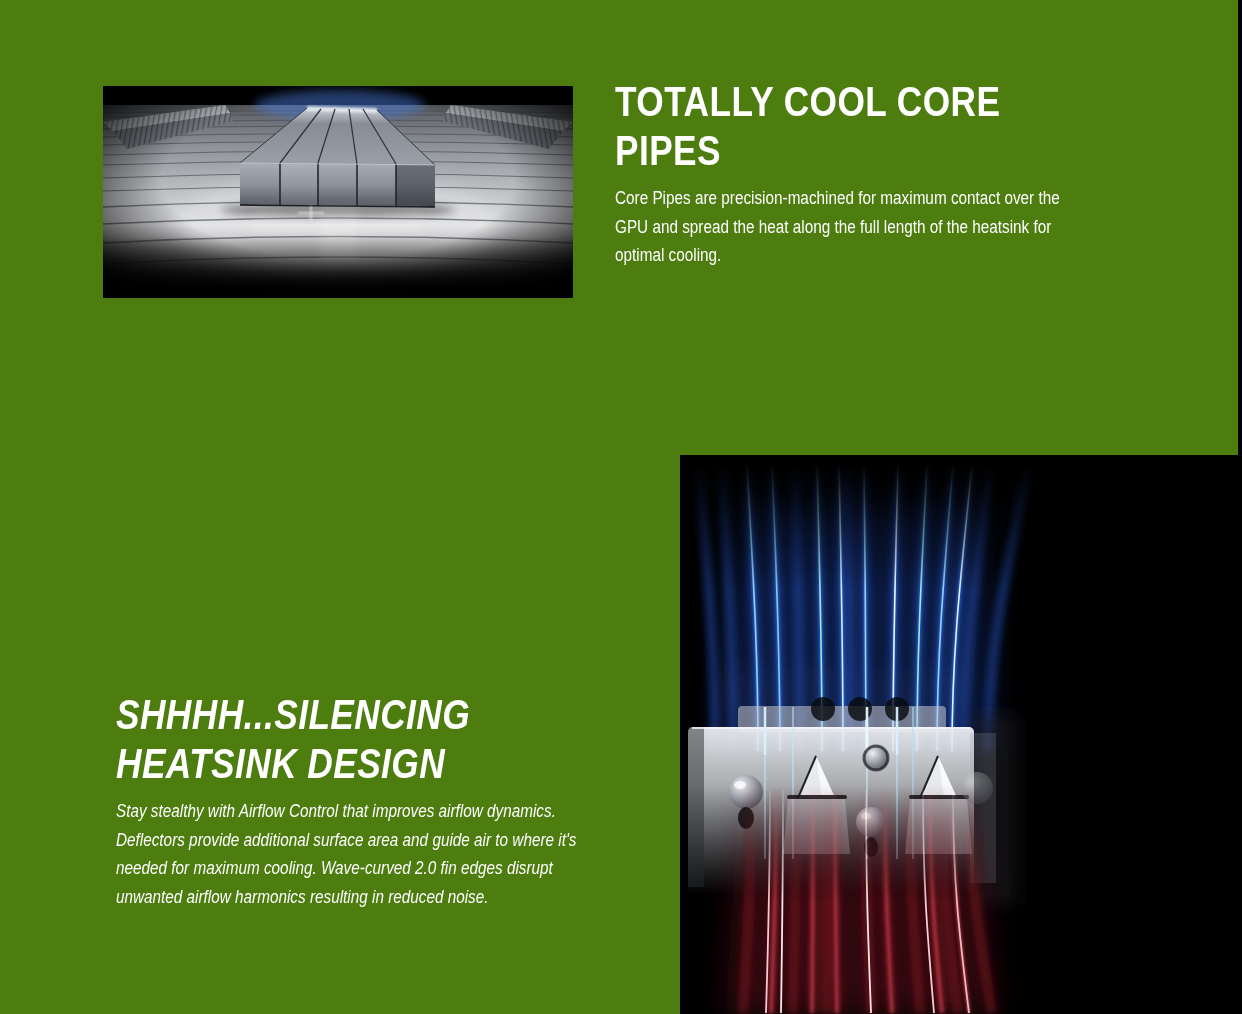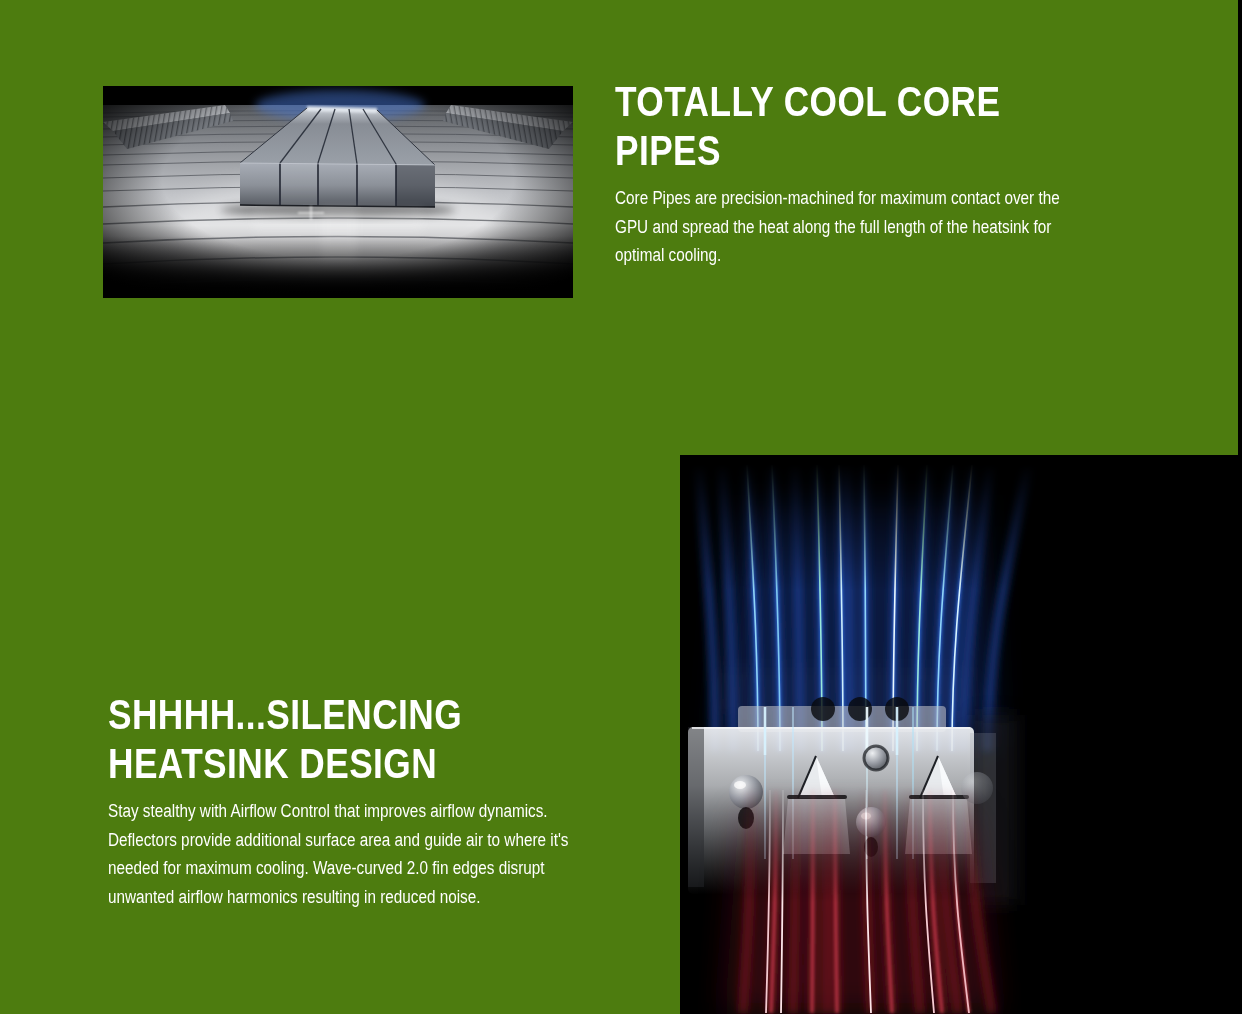--- a/index.html
+++ b/index.html
@@ -24,21 +24,21 @@
   .copy p {
     margin: 9px 0 0 0;
     font-size: 18px;
     line-height: 28.5px;
     font-weight: 400;
     white-space: pre-line;
     transform: scaleX(0.85);
     transform-origin: 0 0;
   }
   .copy-top    { left: 615px; top: 77px;  width: 560px; }
-  .copy-bottom { left: 108px; top: 690px; width: 600px; }
+  .copy-bottom { left: 116px; top: 690px; width: 600px; font-style: italic; }
   .img-core { position: absolute; left: 103px; top: 86px; width: 470px; height: 212px; }
   .img-air  { position: absolute; left: 680px; top: 455px; width: 562px; height: 559px; }
 </style>
 </head>
 <body>
 
 <main class="page">
 
   <section>
 

